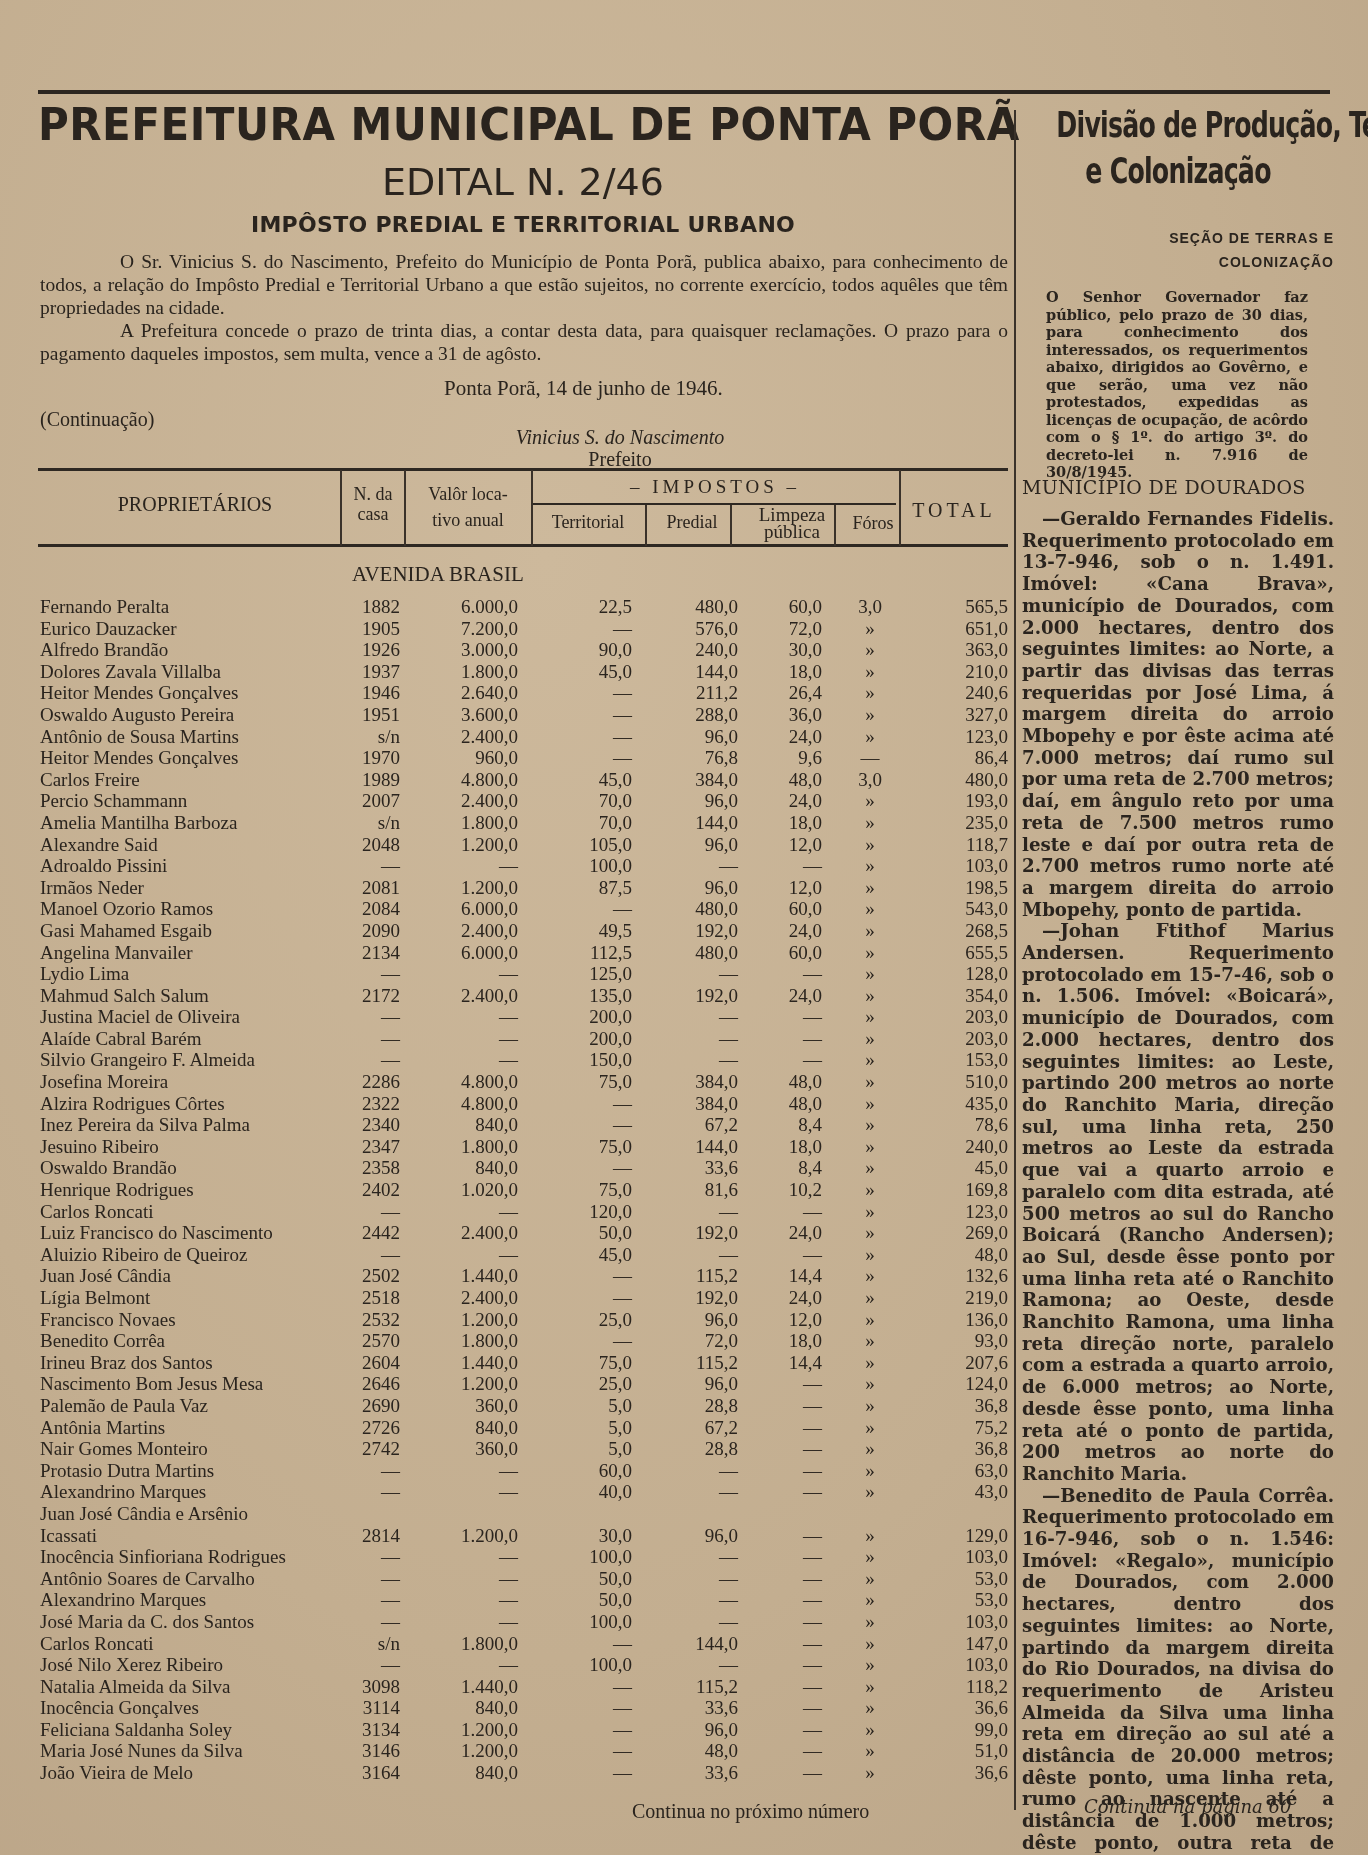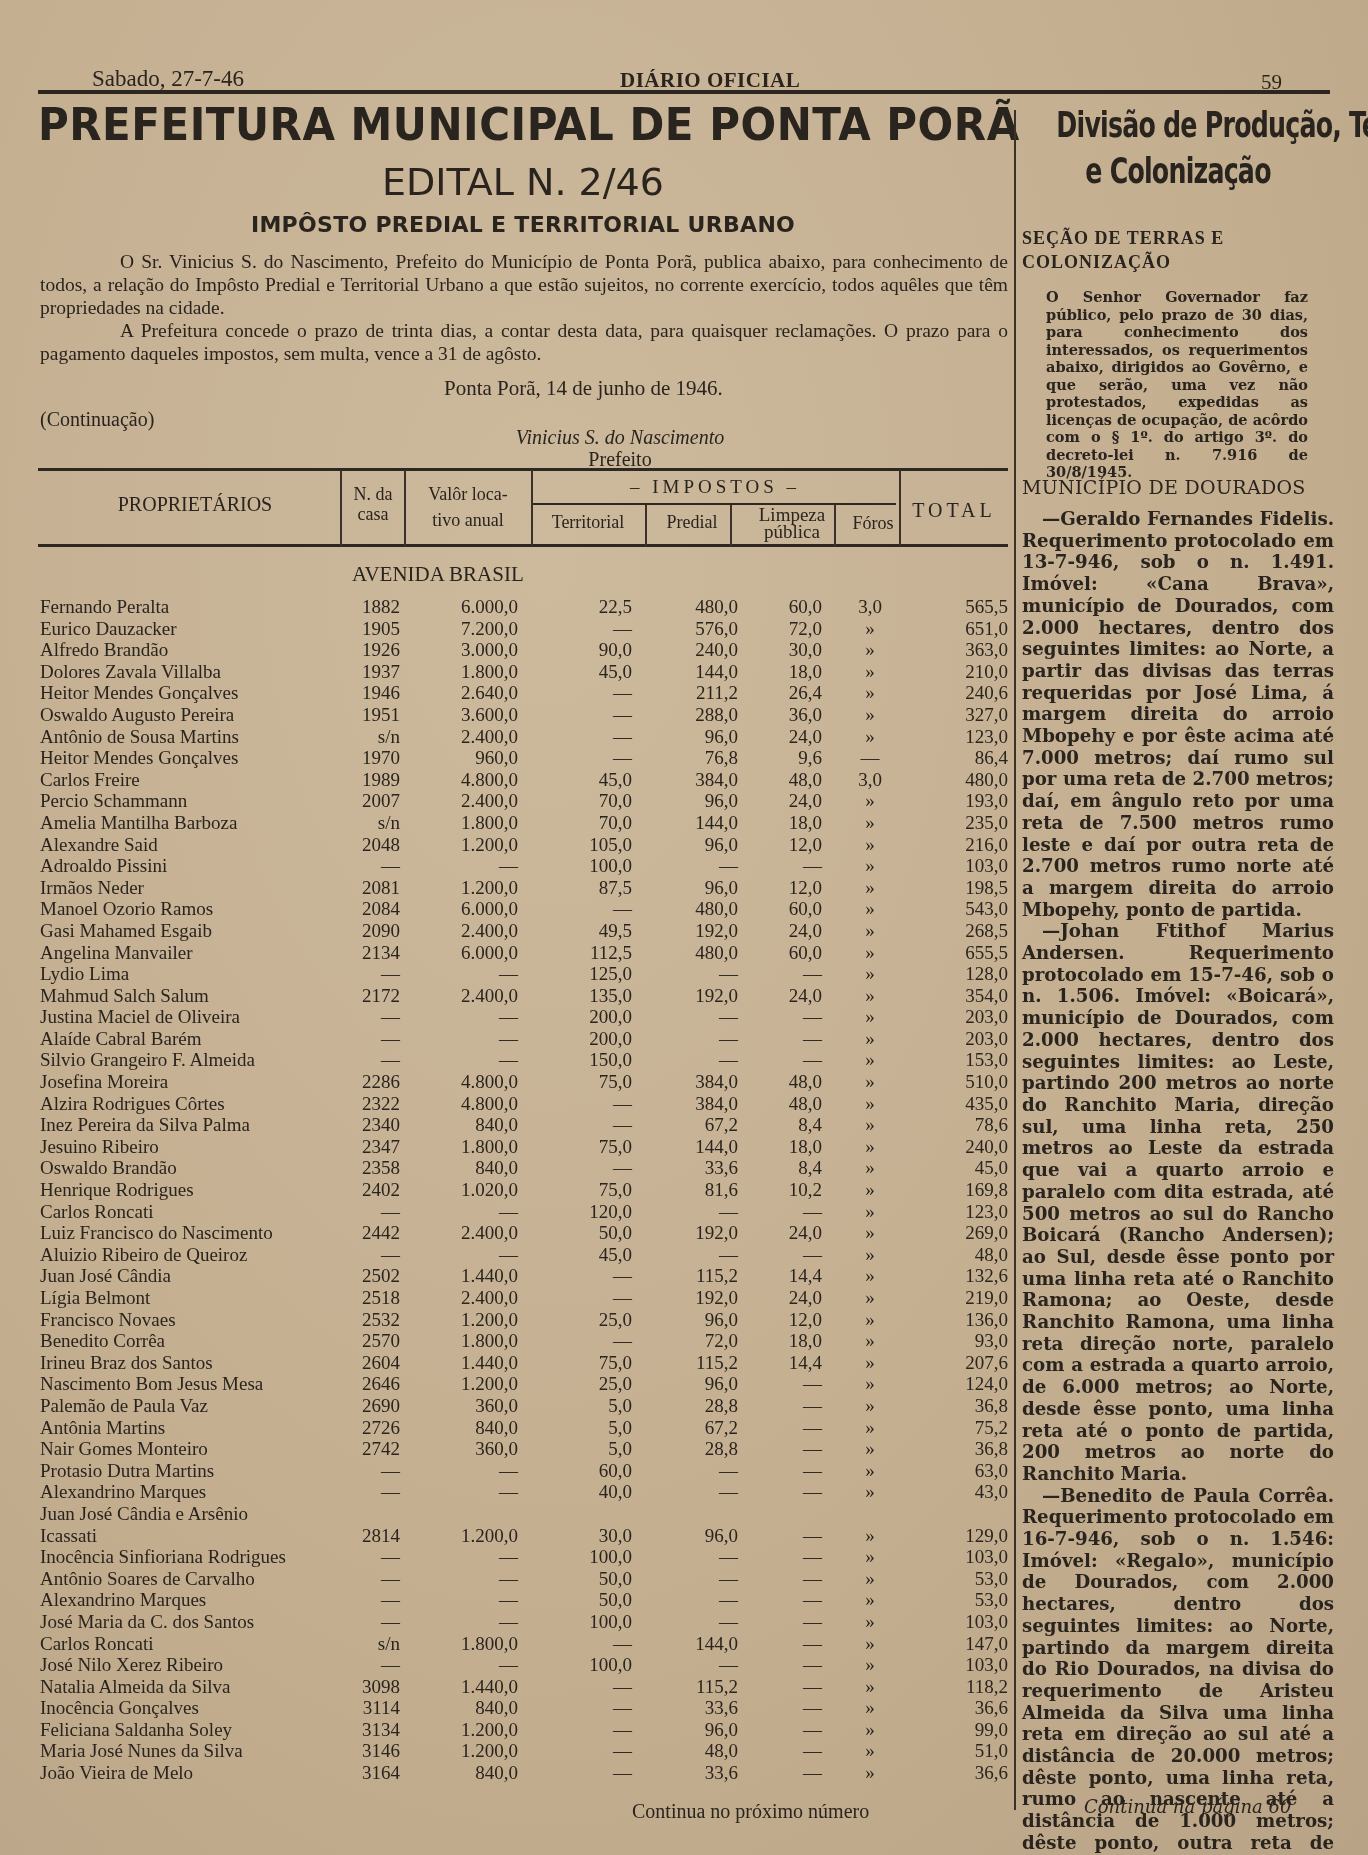--- a/index.html
+++ b/index.html
@@ -48,37 +48,32 @@
   .c-pred { left:660px; width:78px; text-align:right; }
   .c-limp { left:762px; width:60px; text-align:right; }
   .c-foro { left:840px; width:60px; text-align:center; }
   .c-tot { left:930px; width:78px; text-align:right; }
   .continua1 { position:absolute; top:1800px; left:632px; font-size:20px; }
 
   
   .rc { position:absolute; left:1022px; width:312px; }
   .rc-title { top:102px; text-align:center; font-family:"DejaVu Sans Condensed","DejaVu Sans", sans-serif; font-weight:bold; font-size:36px; line-height:46px; transform:scaleX(0.78); transform-origin:center top; width:312px; white-space:nowrap;}
   .rc-title div { letter-spacing:-1px; }
-  .rc-sec { top:226px; text-align:left; font-size:18px; font-weight:bold; line-height:24px; letter-spacing:1px; font-family:Liberation Serif, serif; }
+  .rc-sec { top:226px; text-align:right; font-size:14px; font-weight:bold; line-height:24px; letter-spacing:1px; font-family:Liberation Sans, sans-serif; }
   .rc-notice { top:288px; left:1046px; width:262px; font-size:14.5px; font-weight:bold; line-height:17.5px; text-align:justify; font-family:"DejaVu Serif", serif; }
   .rc-mun { top:476px; font-size:19px; letter-spacing:0.3px; font-family:"DejaVu Serif", serif; }
   .rc-body { top:508px; width:312px; font-size:18.2px; line-height:21.7px; text-align:justify; font-family:"DejaVu Serif", serif; }
   .rc-body p { margin:0; text-indent:20px;font-weight:bold; }
   .rc-cont { top:1796px; left:1084px; font-style:italic; font-size:18px; font-family:"DejaVu Serif", serif; }
 </style>
 </head>
 <body>
 
 <div class="page">
 
-  <div class="running-head">
-    <span class="date">Sabado, 27-7-46</span>
-    <span class="paper">DIÁRIO OFICIAL</span>
-    <span class="pageno">59</span>
-  </div>
   <div class="top-rule"></div>
 
   <div class="main-title">PREFEITURA MUNICIPAL DE PONTA PORÃ</div>
   <div class="edital">EDITAL N. 2/46</div>
   <div class="subtitle">IMPÔSTO PREDIAL E TERRITORIAL URBANO</div>
   <div class="intro">
     <p>O Sr. Vinicius S. do Nascimento, Prefeito do Município de Ponta Porã, publica abaixo, para conhecimento de todos, a relação do Impôsto Predial e Territorial Urbano a que estão sujeitos, no corrente exercício, todos aquêles que têm propriedades na cidade.</p>
     <p>A Prefeitura concede o prazo de trinta dias, a contar desta data, para quaisquer reclamações. O prazo para o pagamento daqueles impostos, sem multa, vence a 31 de agôsto.</p>
   </div>
   <div class="placedate">Ponta Porã, 14 de junho de 1946.</div>
@@ -234,21 +229,21 @@
         <span class="c-tot">235,0</span>
       </div>
       <div class="row">
         <span class="c-name">Alexandre Said</span>
         <span class="c-num">2048</span>
         <span class="c-val">1.200,0</span>
         <span class="c-terr">105,0</span>
         <span class="c-pred">96,0</span>
         <span class="c-limp">12,0</span>
         <span class="c-foro">»</span>
-        <span class="c-tot">216,0</span>
+        <span class="c-tot">118,7</span>
       </div>
       <div class="row">
         <span class="c-name">Adroaldo Pissini</span>
         <span class="c-num">—</span>
         <span class="c-val">—</span>
         <span class="c-terr">100,0</span>
         <span class="c-pred">—</span>
         <span class="c-limp">—</span>
         <span class="c-foro">»</span>
         <span class="c-tot">103,0</span>

